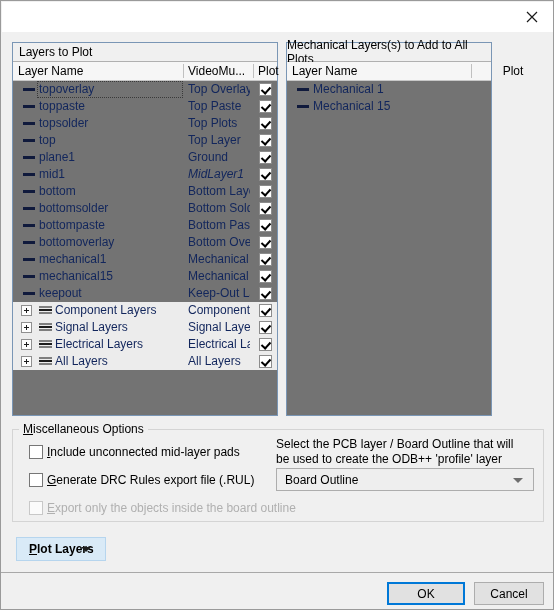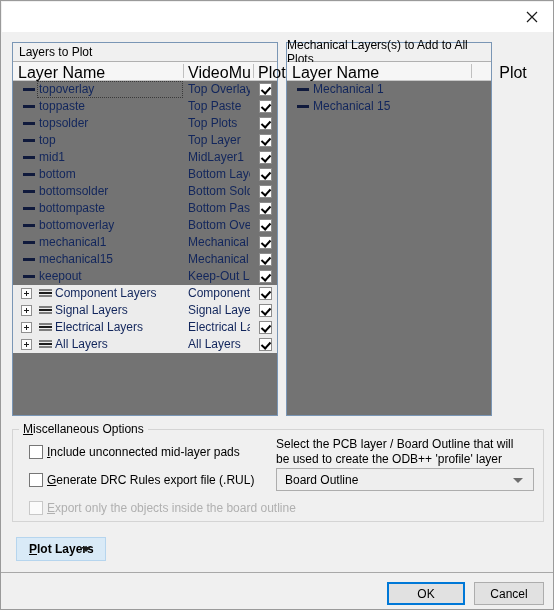--- a/index.html
+++ b/index.html
@@ -65,21 +65,21 @@
   }
   .panel-title.center { justify-content: center; }
   .panel-title.left { padding-left: 6px; }
 
   .colhead {
     height: 19px;
     background: #f6f6f6;
     border-bottom: 1px solid #c8c8c8;
     box-sizing: border-box;
     position: relative;
-    font-size: 16px;
+    font-size: 12px;
   }
   .colhead .ch {
     position: absolute;
     top: 2px;
     white-space: nowrap;
     overflow: hidden;
   }
   .colsep {
     position: absolute;
     top: 2px; bottom: 2px;
@@ -337,22 +337,28 @@
           <span class="cb checked" style="left: 246px; top: 2px;"></span>
         </div>
         <div class="row">
           <span class="ic-layer"></span>
           <span class="name">top</span>
           <span class="desc" style="left: 175px; width: 62px;">Top Layer</span>
           <span class="cb checked" style="left: 246px; top: 2px;"></span>
         </div>
         <div class="row">
           <span class="ic-layer"></span>
+          <span class="name">plane1</span>
+          <span class="desc" style="left: 175px; width: 62px;">Ground</span>
+          <span class="cb checked" style="left: 246px; top: 2px;"></span>
+        </div>
+        <div class="row">
+          <span class="ic-layer"></span>
           <span class="name">mid1</span>
-          <span class="desc" style="left: 175px; width: 62px;">MidLayer1</span>
+          <span class="desc" style="left: 175px; width: 62px; font-style: italic;">MidLayer1</span>
           <span class="cb checked" style="left: 246px; top: 2px;"></span>
         </div>
         <div class="row">
           <span class="ic-layer"></span>
           <span class="name">bottom</span>
           <span class="desc" style="left: 175px; width: 62px;">Bottom Layer</span>
           <span class="cb checked" style="left: 246px; top: 2px;"></span>
         </div>
         <div class="row">
           <span class="ic-layer"></span>

